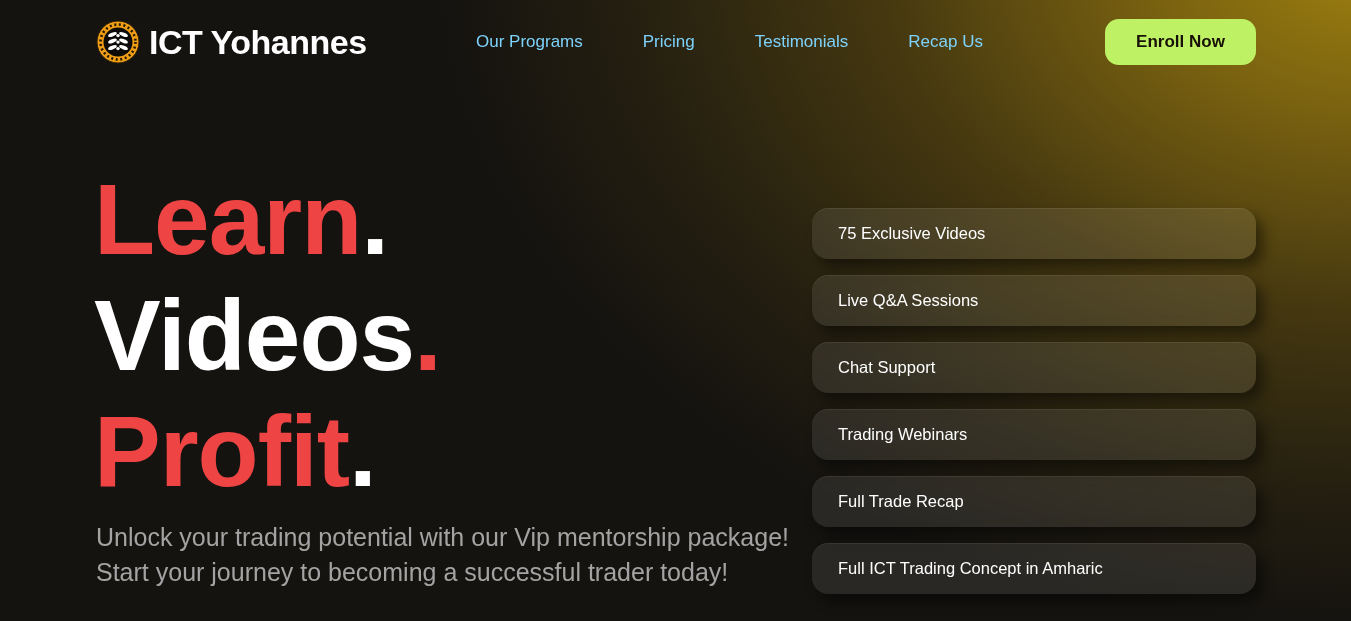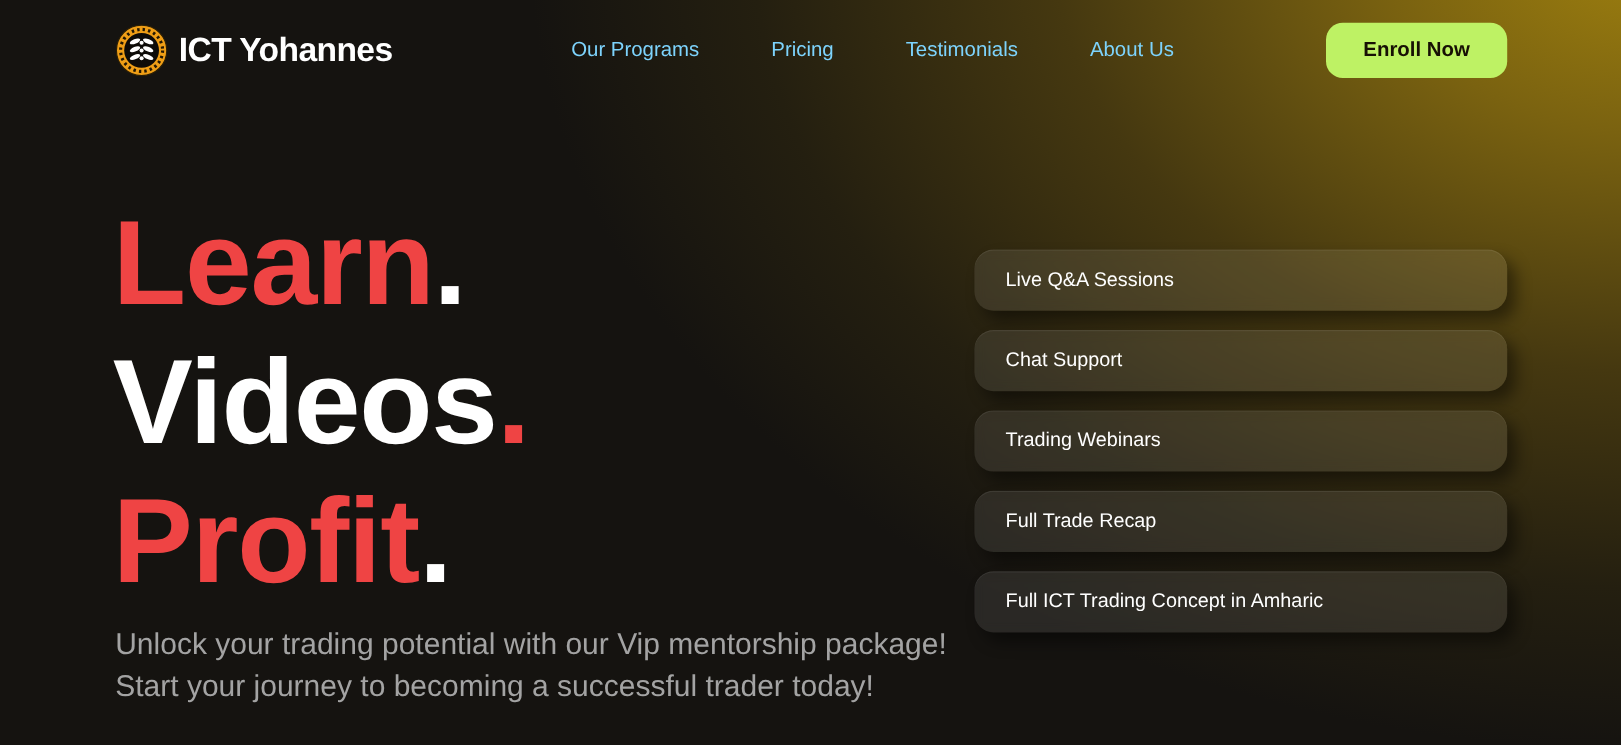--- a/index.html
+++ b/index.html
@@ -21,21 +21,21 @@
     height: 84px;
   }
   .brand {
     position: absolute;
     left: 96px; top: 0; height: 84px;
     display: flex; align-items: center; gap: 9px;
     cursor: pointer;
   }
   .brand-logo { width: 44px; height: 44px; display: block; }
   .brand-title {
-    font-size: 28px;
+    font-size: 34px;
     font-weight: 700;
     letter-spacing: -0.5px;
     color: #ffffff;
     white-space: nowrap;
   }
   .nav {
     position: absolute;
     left: 476px; top: 0; height: 84px;
     display: flex; align-items: center; gap: 60px;
   }
@@ -132,33 +132,34 @@
         <circle cx="22" cy="28.6" r="1.7"></circle>
       </g>
     </svg>
     <span class="brand-title">ICT Yohannes</span>
   </div>
 
   <nav class="nav">
     <a class="nav-link">Our Programs</a>
     <a class="nav-link">Pricing</a>
     <a class="nav-link">Testimonials</a>
-    <a class="nav-link">About Us</a>
+    <a class="nav-link">Recap Us</a>
   </nav>
 
   <button class="cta-button">Enroll Now</button>
 </div>
 
 <h1 class="hero-heading">
   <span class="hero-line"><span class="txt-gold">Learn</span><span class="txt-white">.</span></span>
   <span class="hero-line"><span class="txt-white">Videos</span><span class="txt-gold">.</span></span>
   <span class="hero-line"><span class="txt-gold">Profit</span><span class="txt-white">.</span></span>
 </h1>
 
 <p class="hero-subtitle">Unlock your trading potential with our Vip mentorship package! Start your journey to becoming a successful trader today!</p>
 
 <div class="features">
+  <div class="feature-pill">75 Exclusive Videos</div>
   <div class="feature-pill">Live Q&amp;A Sessions</div>
   <div class="feature-pill">Chat Support</div>
   <div class="feature-pill">Trading Webinars</div>
   <div class="feature-pill">Full Trade Recap</div>
   <div class="feature-pill">Full ICT Trading Concept in Amharic</div>
 </div>
 
 </body></html>

